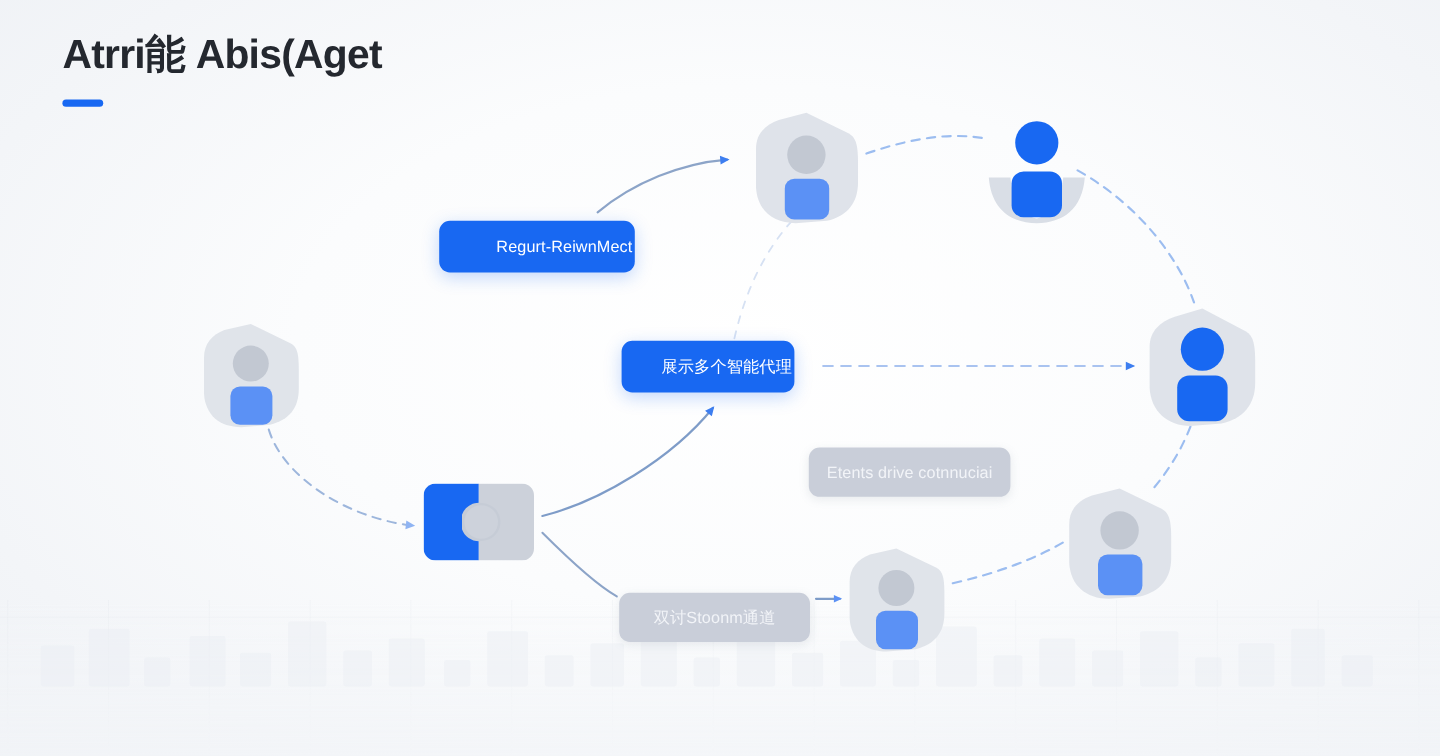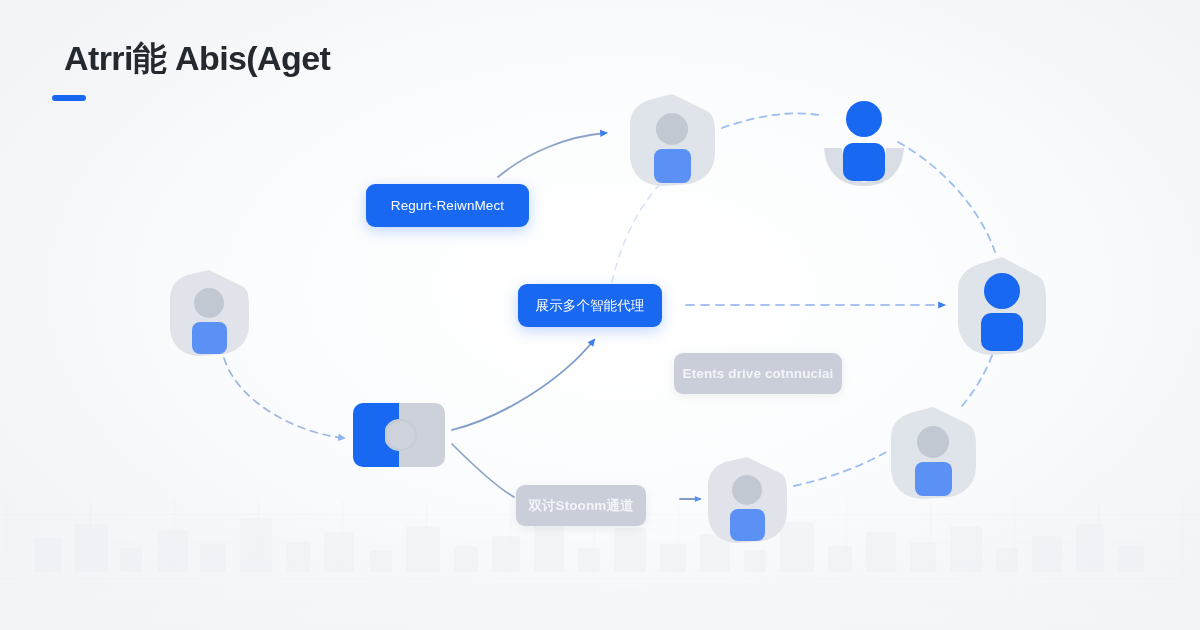--- a/index.html
+++ b/index.html
@@ -57,21 +57,21 @@
   }
 
   
   #header {
     position: absolute;
     left: 52px;
     top: 26px;
     z-index: 6;
   }
   #page-title {
-    margin: 12px;
+    margin: 0;
     font-size: 34px;
     font-weight: 700;
     letter-spacing: -0.6px;
     color: #24282f;
     line-height: 1.18;
     white-space: nowrap;
   }
   #title-accent {
     margin-top: 17px;
     width: 34px;
@@ -112,26 +112,28 @@
     font-size: 13.5px;
     letter-spacing: 0.1px;
     white-space: nowrap;
     box-sizing: border-box;
   }
   .pill.blue {
     background: #1868f2;
     color: #ffffff;
     box-shadow: 0 4px 14px rgba(24,104,242,0.26);
     font-weight: 500;
+    justify-content: flex-end;
   }
   .pill.grey {
     background: #c9ced9;
     color: #f2f4f8;
     box-shadow: 0 2px 8px rgba(120,132,150,0.14);
-    font-weight: 700;
+    font-weight: 400;
+    margin-top: 20px;
   }
 
   .pill-label {
     display: block;
     padding: 0 2px;
   }
 
   
   #split-card {
     position: absolute;
@@ -287,17 +289,17 @@
   </div>
 
   <div class="pill blue" style="left:518px; top:284px; width:144px; height:43px;">
     <span class="pill-label">展示多个智能代理</span>
   </div>
 
   <div class="pill grey" style="left:674px; top:353px; width:168px; height:41px;">
     <span class="pill-label">Etents drive cotnnuciai</span>
   </div>
 
-  <div class="pill grey" style="left:516px; top:485px; width:130px; height:41px;">
+  <div class="pill grey" style="left:516px; top:474px; width:159px; height:41px;">
     <span class="pill-label">双讨Stoonm通道</span>
   </div>
 
 </div>
 
 </body></html>

